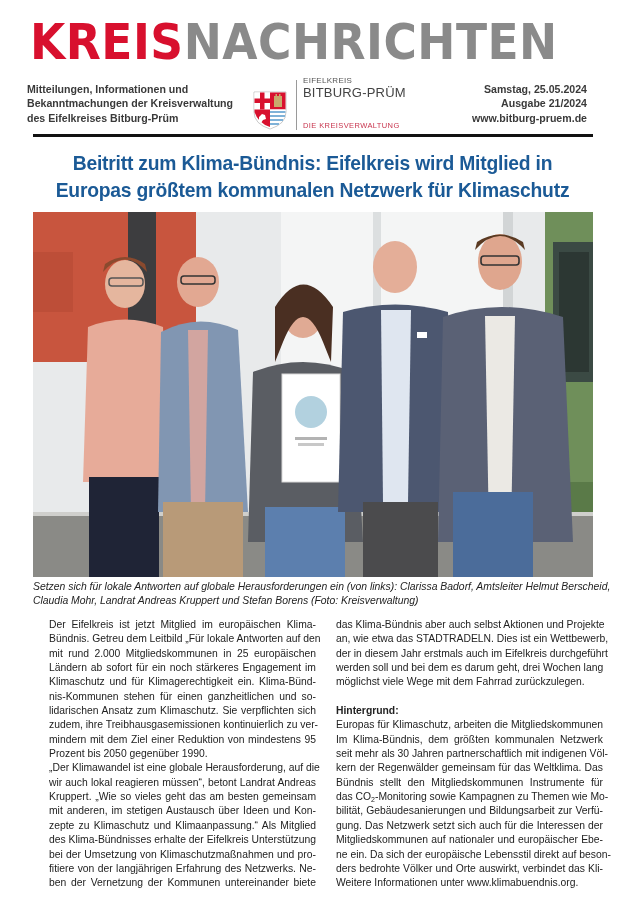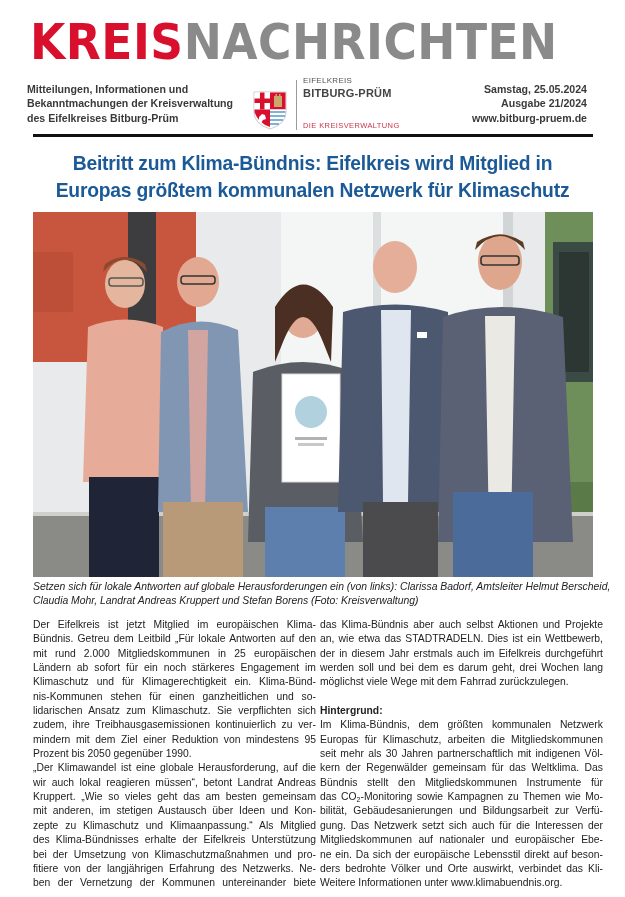--- a/index.html
+++ b/index.html
@@ -15,37 +15,37 @@
     .subhead-left { position: absolute; left: 0; top: 0; font-size: 10.6px; line-height: 14.4px; color: #3a3a3a; font-weight: bold; }
     .subhead-left div { white-space: nowrap; }
     .subhead-right { position: absolute; right: 0; top: 0; font-size: 10.6px; line-height: 14.4px; color: #3a3a3a; text-align: right; font-weight: bold; }
     .subhead-right div { white-space: nowrap; margin-left: 8px; }
 
     .logo { position: absolute; left: 225px; top: -4px; width: 170px; height: 52px; display: flex; align-items: flex-end; }
     .coat { width: 36px; height: 40px; margin-top: 4px; }
     .logo-divider { width: 1px; height: 50px; background: #9a9a9a; margin-left: 8px; margin-right: 6px; }
     .logo-text { display: flex; flex-direction: column; padding-top: 2px; }
     .logo-small { font-size: 8px; color: #555; letter-spacing: 0.3px; line-height: 9px; }
-    .logo-big { font-size: 11px; color: #444; font-weight: bold; line-height: 16px; letter-spacing: 0.2px; }
+    .logo-big { font-size: 13px; color: #444; font-weight: normal; line-height: 16px; letter-spacing: 0.2px; }
     .logo-red { font-size: 7.5px; color: #c8354e; letter-spacing: 0.4px; margin-top: 20px; }
 
     .rule { position: absolute; left: 33px; top: 134px; width: 560px; height: 3px; background: #111; }
 
     .headline { position: absolute; left: 20px; top: 150px; width: 585px; text-align: center; color: #1b5a96; font-weight: bold; font-size: 19.3px; line-height: 27px; letter-spacing: -0.2px; }
 
     .photo { position: absolute; left: 33px; top: 212px; width: 560px; height: 365px; overflow: hidden; background: #e9ebec; }
     .photo svg { display: block; }
 
     .caption { position: absolute; left: 33px; top: 580px; width: 565px; font-style: italic; font-size: 10.4px; line-height: 14px; color: #222; }
     .caption div { white-space: nowrap; }
 
     .col { position: absolute; top: 618px; width: 283px; font-size: 10.35px; line-height: 14.35px; color: #222; text-align: justify; }
     .col-left { left: 33px; }
     .col-right { left: 320px; }
-    .col .line { display: block; text-align: justify; text-align-last: justify; white-space: nowrap; height: 14.35px; }
+    .col .line { display: block; text-align: justify; text-align-last: justify; white-space: nowrap; height: 14.35px; margin-left: 16px; }
     .col .line.last { text-align-last: left; }
     .col .spacer { height: 14.35px; }
     .col .subtitle { font-weight: bold; }
     sub { font-size: 7px; vertical-align: -2px; line-height: 0; }
   </style>
 </head>
 <body>
 
 <div class="masthead">
   <div class="masthead-title"><span class="masthead-red">KREIS</span><span class="masthead-gray">NACHRICHTEN</span></div>
@@ -183,22 +183,22 @@
 </div>
 
 <div class="col col-right">
   <span class="line">das Klima-Bündnis aber auch selbst Aktionen und Projekte</span>
   <span class="line">an, wie etwa das STADTRADELN. Dies ist ein Wettbewerb,</span>
   <span class="line">der in diesem Jahr erstmals auch im Eifelkreis durchgeführt</span>
   <span class="line">werden soll und bei dem es darum geht, drei Wochen lang</span>
   <span class="line last">möglichst viele Wege mit dem Fahrrad zurückzulegen.</span>
   <div class="spacer"></div>
   <span class="line last subtitle">Hintergrund:</span>
+  <span class="line">Europas für Klimaschutz, arbeiten die Mitgliedskommunen</span>
   <span class="line">Im Klima-Bündnis, dem größten kommunalen Netzwerk</span>
-  <span class="line">Europas für Klimaschutz, arbeiten die Mitgliedskommunen</span>
   <span class="line">seit mehr als 30 Jahren partnerschaftlich mit indigenen Völ-</span>
   <span class="line">kern der Regenwälder gemeinsam für das Weltklima. Das</span>
   <span class="line">Bündnis stellt den Mitgliedskommunen Instrumente für</span>
   <span class="line"><span>das CO</span><sub>2</sub><span>-Monitoring sowie Kampagnen zu Themen wie Mo-</span></span>
   <span class="line">bilität, Gebäudesanierungen und Bildungsarbeit zur Verfü-</span>
   <span class="line">gung. Das Netzwerk setzt sich auch für die Interessen der</span>
   <span class="line">Mitgliedskommunen auf nationaler und europäischer Ebe-</span>
   <span class="line">ne ein. Da sich der europäische Lebensstil direkt auf beson-</span>
   <span class="line">ders bedrohte Völker und Orte auswirkt, verbindet das Kli-</span>
   <span class="line last">Weitere Informationen unter www.klimabuendnis.org.</span>

